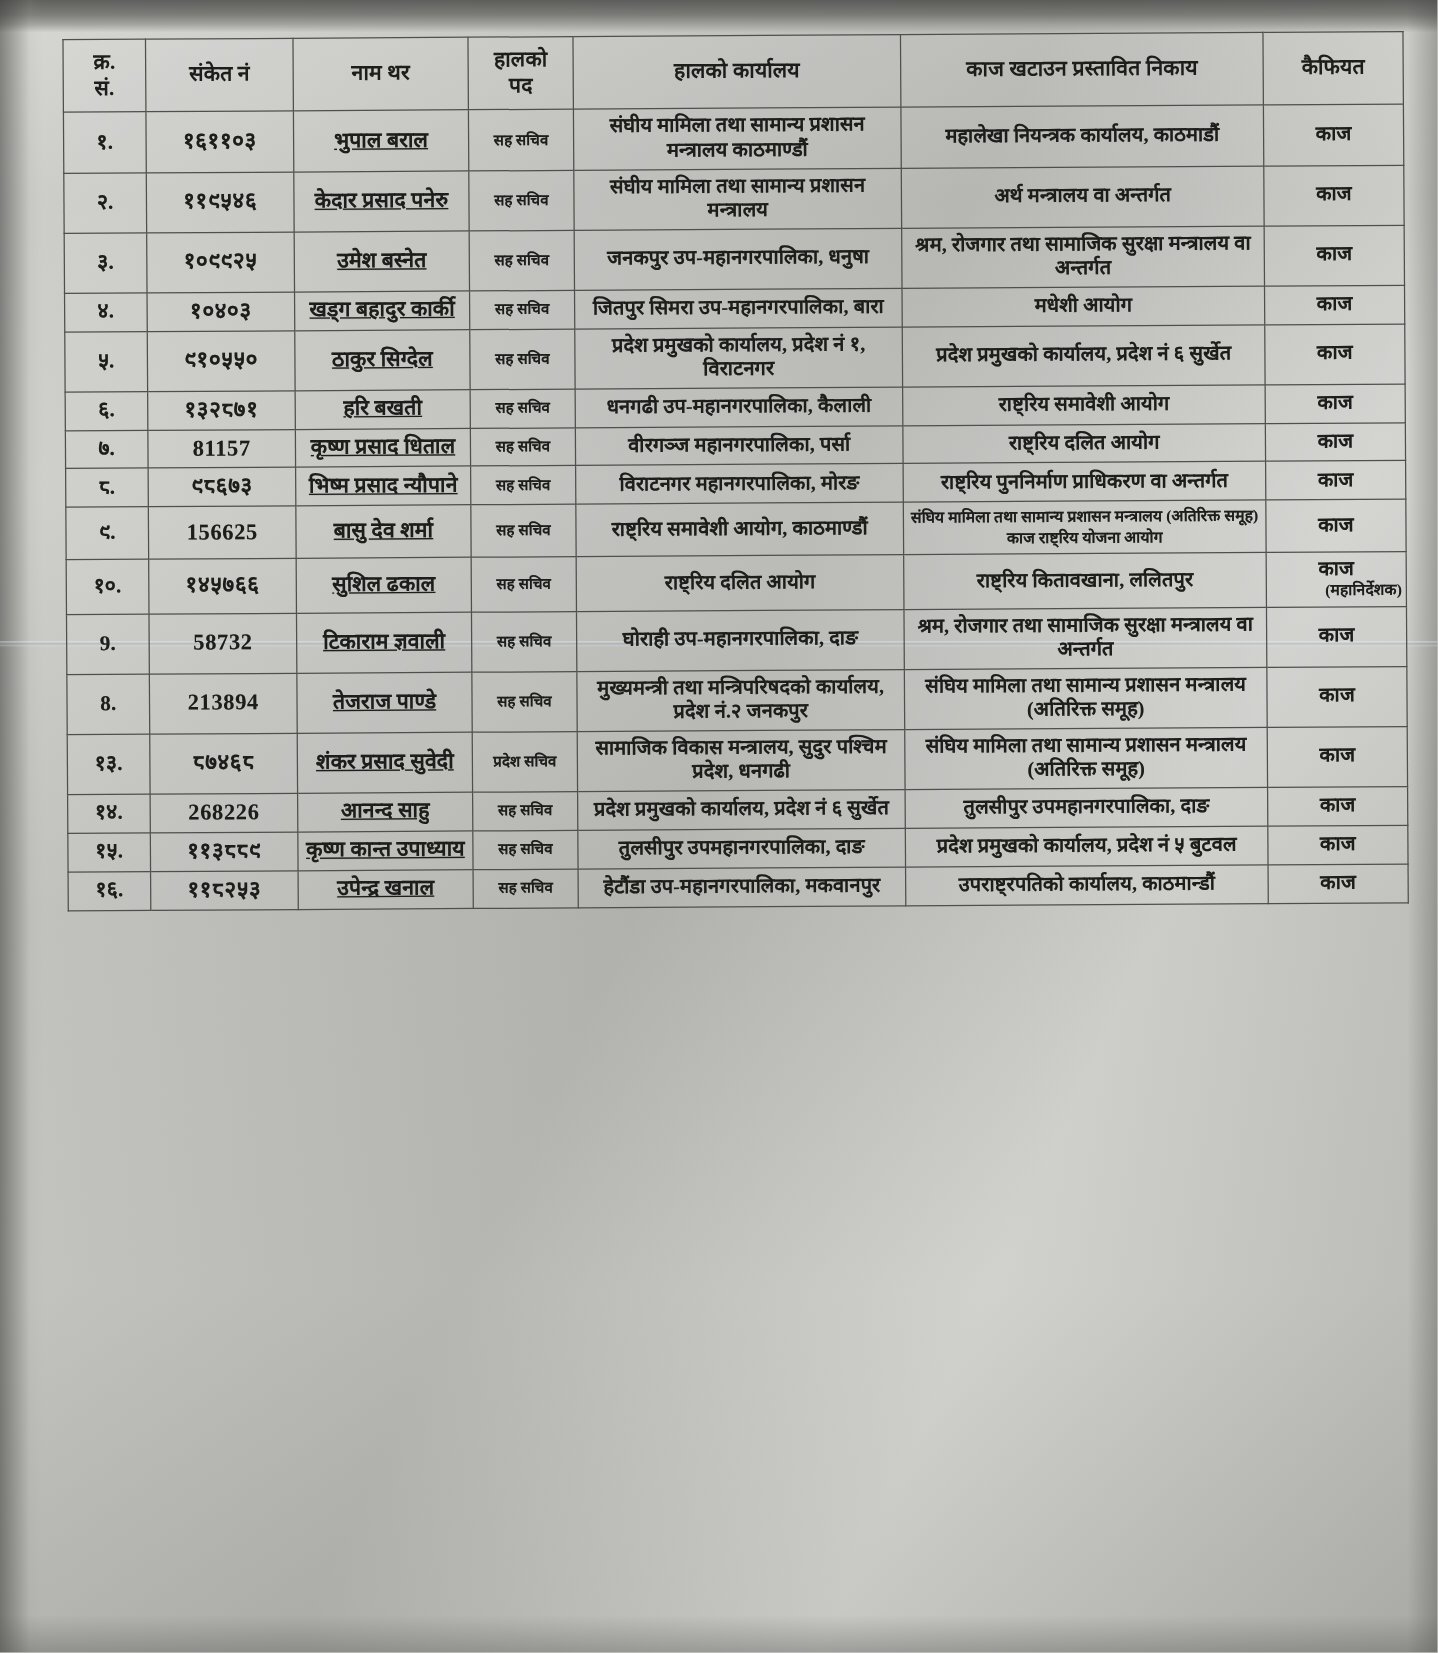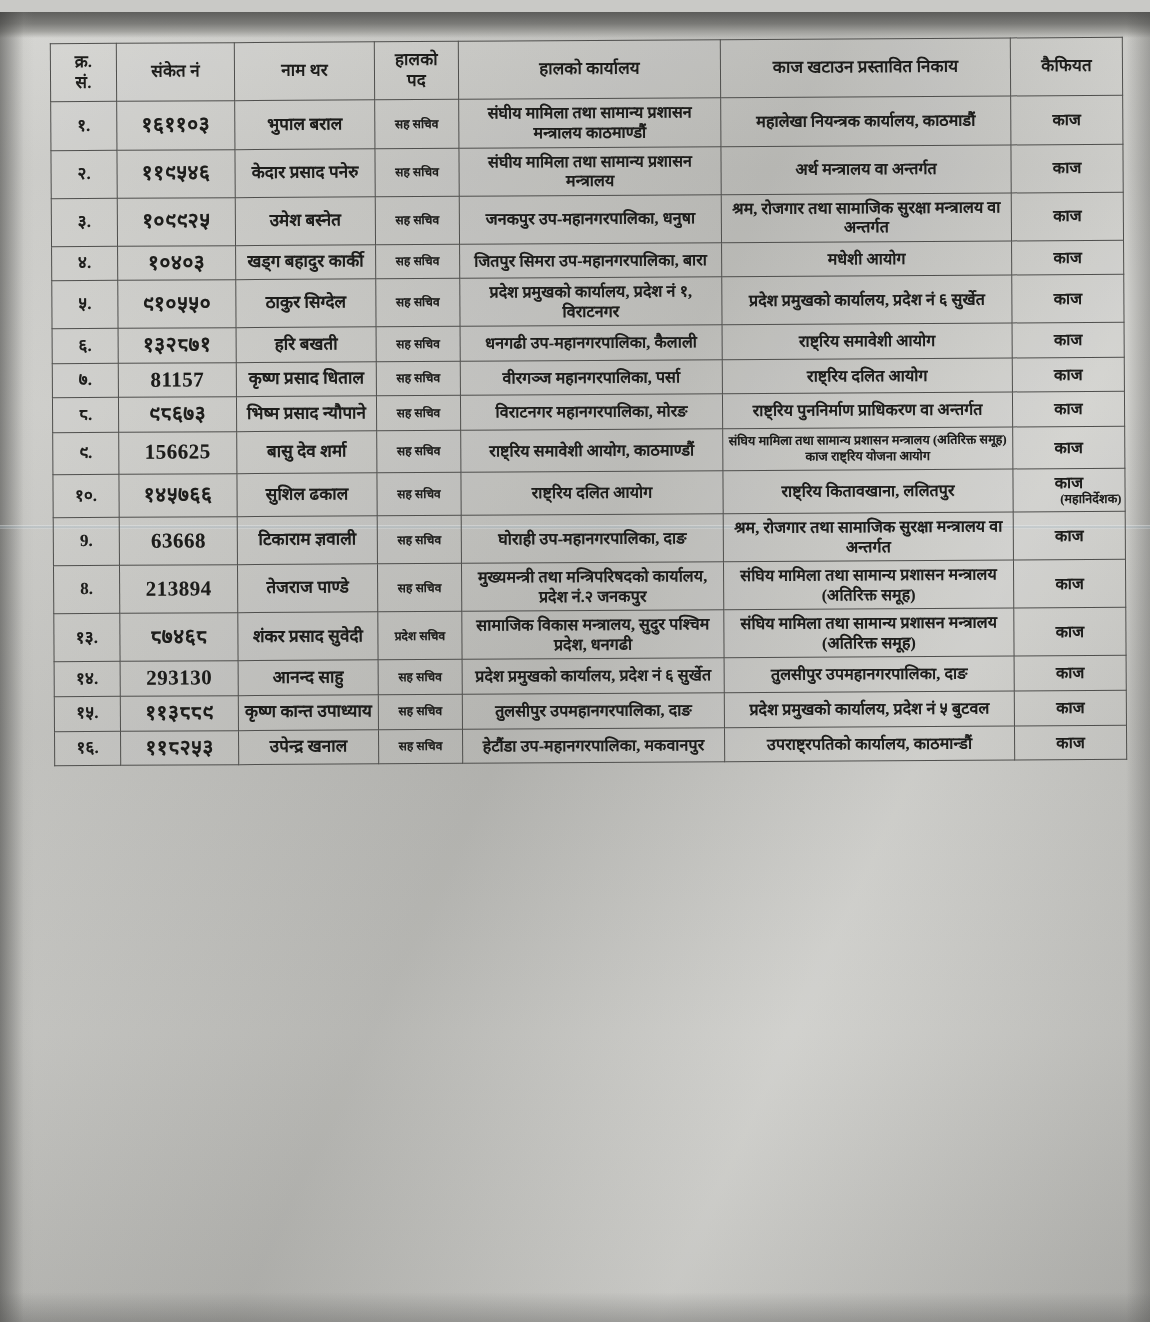--- a/index.html
+++ b/index.html
@@ -15,21 +15,20 @@
     position: relative;
   }
 
   
   .page {
     position: absolute;
     inset: 0;
     background:
       linear-gradient(115deg, rgba(255,255,255,0.18), rgba(0,0,0,0.10) 48%, rgba(255,255,255,0.12) 72%, rgba(0,0,0,0.12)),
       linear-gradient(180deg, #cfcfcb 0%, #c6c6c2 12%, #cdcdc9 30%, #c4c4c0 55%, #cbcbc7 78%, #bfbfbb 100%);
-    margin-top: 12px;
   }
   
   .top-edge {
     position: absolute;
     left: 0; right: 0; top: 0;
     height: 26px;
     background: linear-gradient(180deg, #4a4a48 0%, #6d6d6a 45%, #9b9b97 75%, rgba(180,180,176,0) 100%);
     opacity: .85;
   }
   .left-edge {
@@ -93,22 +92,22 @@
   
   col.c-sn     { width: 66px; }
   col.c-code   { width: 118px; }
   col.c-name   { width: 140px; }
   col.c-post   { width: 84px; }
   col.c-office { width: 262px; }
   col.c-propose{ width: 290px; }
   col.c-remark { width: 112px; }
 
   td.sn    { font-size: 17px; }
-  td.code  { font-size: 21px; letter-spacing: .5px; border-radius: 15px; }
-  td.name  { font-size: 17px; }
+  td.code  { font-size: 18px; letter-spacing: .5px; border-radius: 15px; }
+  td.name  { font-size: 17px; text-decoration: underline; }
   td.post  { font-size: 12px; }
   td.office{ font-size: 16px; }
   td.prop  { font-size: 16px; }
   td.rem   { font-size: 16px; }
 
   td.prop.small { font-size: 12.5px; line-height: 1.3; }
   .sub-note { display: block; font-size: 12.5px; text-align: right; }
 
   
   tbody tr:nth-child(odd) td { text-shadow: 0 0 .4px rgba(0,0,0,.35); }
@@ -238,21 +237,21 @@
             <td class="sn">१०.</td>
             <td class="code">१४५७६६</td>
             <td class="name">सुशिल ढकाल</td>
             <td class="post">सह सचिव</td>
             <td class="office">राष्ट्रिय दलित आयोग</td>
             <td class="prop">राष्ट्रिय कितावखाना, ललितपुर</td>
             <td class="rem"><span>काज</span><span class="sub-note">(महानिर्देशक)</span></td>
           </tr>
           <tr>
             <td class="sn">9.</td>
-            <td class="code">63668</td>
+            <td class="code">58732</td>
             <td class="name">टिकाराम ज्ञवाली</td>
             <td class="post">सह सचिव</td>
             <td class="office">घोराही उप-महानगरपालिका, दाङ</td>
             <td class="prop">श्रम, रोजगार तथा सामाजिक सुरक्षा मन्त्रालय वा अन्तर्गत</td>
             <td class="rem"><span>काज</span></td>
           </tr>
           <tr>
             <td class="sn">8.</td>
             <td class="code">213894</td>
             <td class="name">तेजराज पाण्डे</td>
@@ -265,21 +264,21 @@
             <td class="sn">१३.</td>
             <td class="code">८७४६८</td>
             <td class="name">शंकर प्रसाद सुवेदी</td>
             <td class="post">प्रदेश सचिव</td>
             <td class="office">सामाजिक विकास मन्त्रालय, सुदुर पश्चिम प्रदेश, धनगढी</td>
             <td class="prop">संघिय मामिला तथा सामान्य प्रशासन मन्त्रालय (अतिरिक्त समूह)</td>
             <td class="rem"><span>काज</span></td>
           </tr>
           <tr>
             <td class="sn">१४.</td>
-            <td class="code">293130</td>
+            <td class="code">268226</td>
             <td class="name">आनन्द साहु</td>
             <td class="post">सह सचिव</td>
             <td class="office">प्रदेश प्रमुखको कार्यालय, प्रदेश नं ६ सुर्खेत</td>
             <td class="prop">तुलसीपुर उपमहानगरपालिका, दाङ</td>
             <td class="rem"><span>काज</span></td>
           </tr>
           <tr>
             <td class="sn">१५.</td>
             <td class="code">११३८८९</td>
             <td class="name">कृष्ण कान्त उपाध्याय</td>

